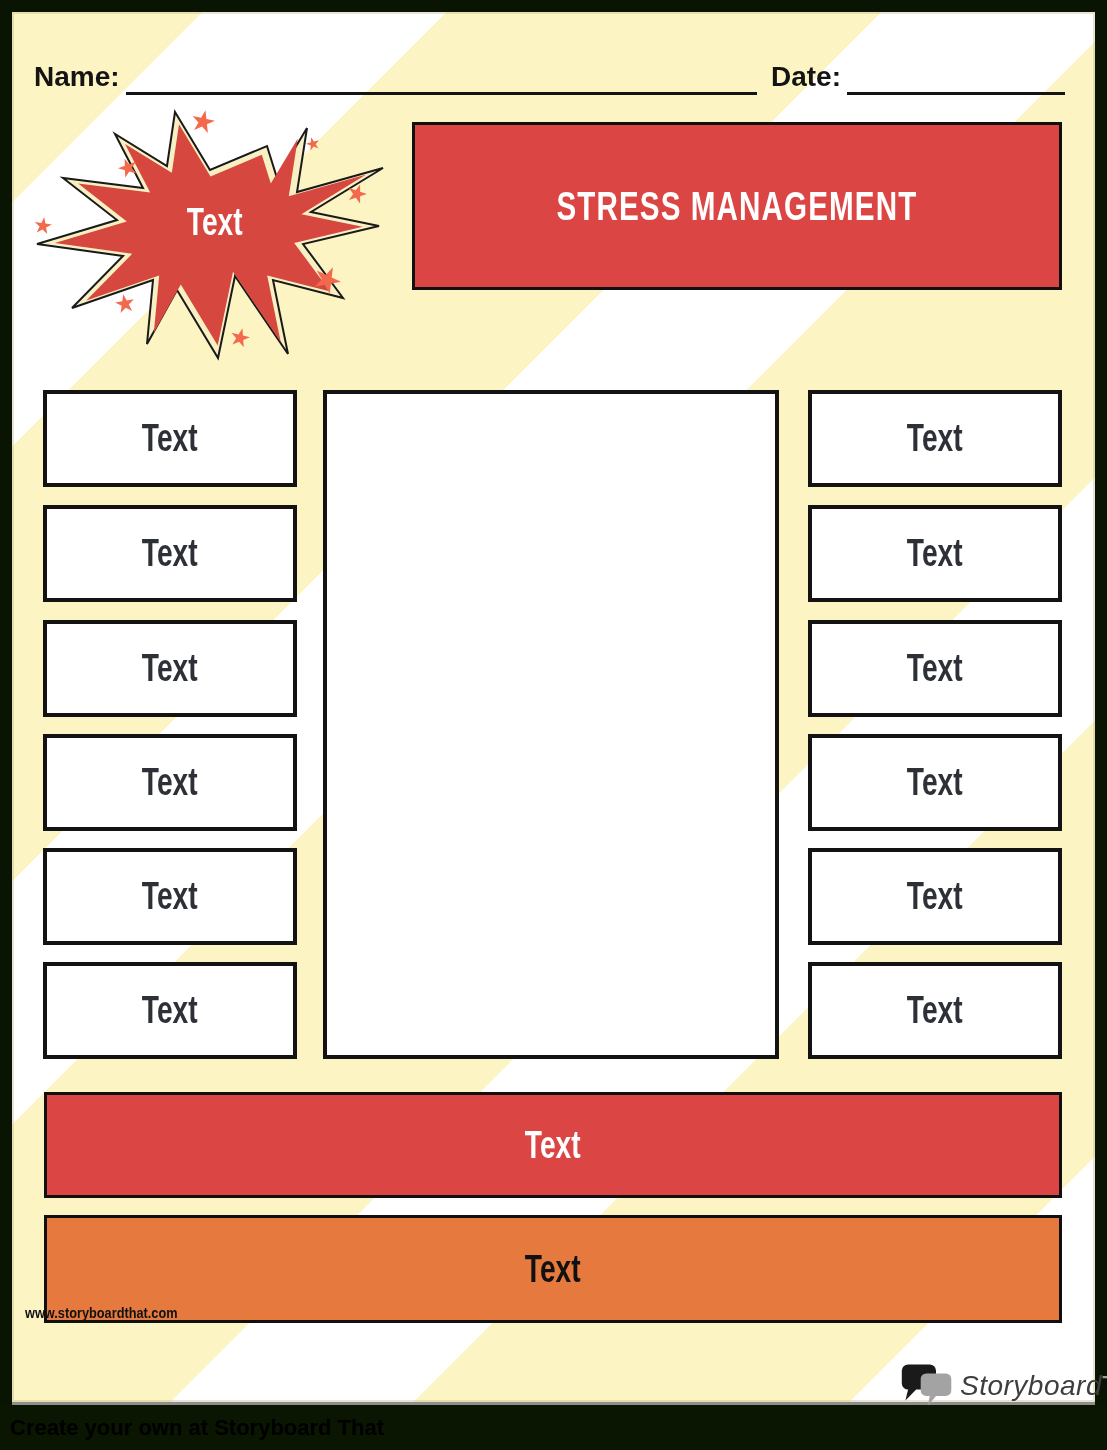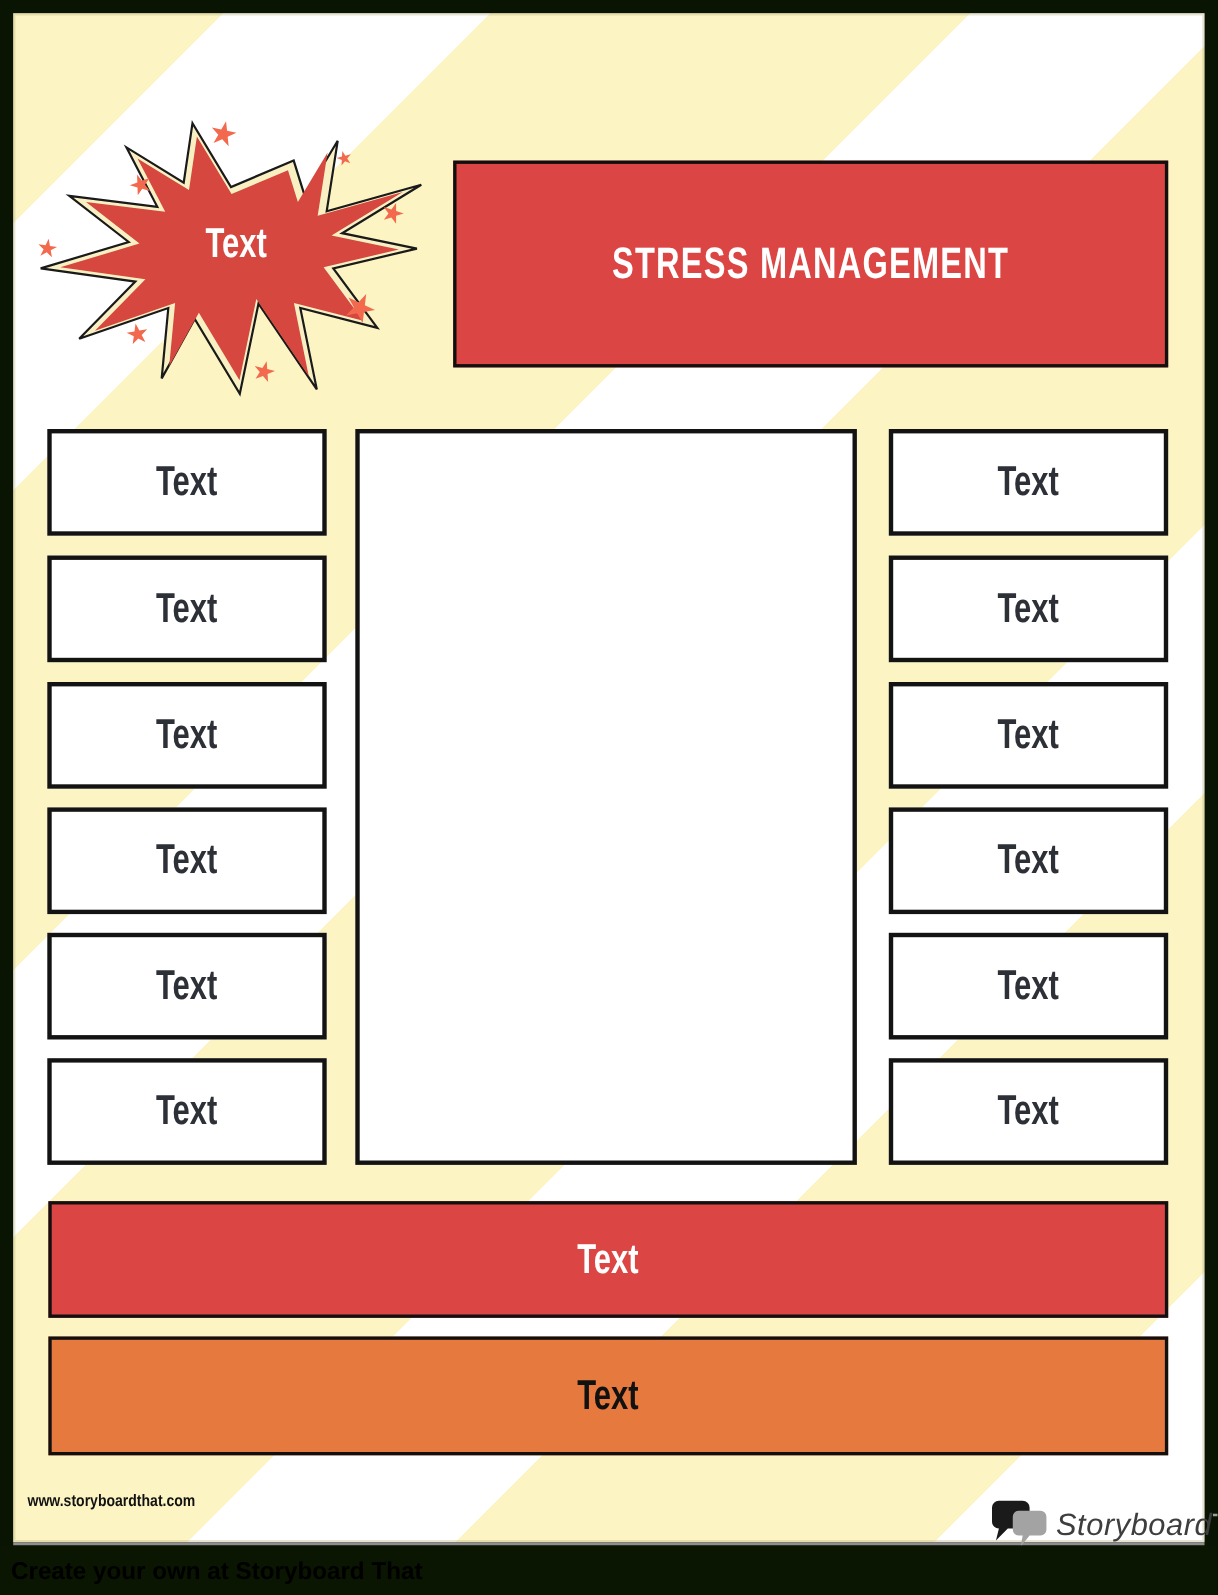--- a/index.html
+++ b/index.html
@@ -20,57 +20,63 @@
   .line-date{width:218px;margin-left:6px;}
   
   .burst{position:absolute;left:23px;top:96px;width:352px;height:256px;}
   .burst svg{position:absolute;left:0;top:0;}
   .burst-text{position:absolute;left:40px;top:93px;width:280px;text-align:center;
     font-size:38px;font-weight:700;color:#FFFFFF;}
   
   .cond{display:inline-block;transform:scaleX(.74);transform-origin:center;white-space:nowrap;}
   .cond-left{display:inline-block;transform:scaleX(.85);transform-origin:left center;white-space:nowrap;}
   
-  .title-banner{position:absolute;left:400px;top:110px;width:650px;height:188px;
+  .title-banner{position:absolute;left:400px;top:110px;width:650px;height:168px;
     background:#DB4543;border:3px solid #101010;box-sizing:border-box;
-    display:flex;align-items:center;justify-content:center;margin-top:24px;}
+    display:flex;align-items:center;justify-content:center;}
   .title-banner .txt{font-size:40px;font-weight:700;color:#FFFFFF;letter-spacing:1.5px;}
   
   .side-box{position:absolute;width:254px;height:97px;background:#FFFFFF;
     border:4px solid #131313;box-sizing:border-box;
     display:flex;align-items:center;justify-content:center;}
   .side-box .txt{font-size:38px;font-weight:700;color:#2D3137;}
   .col-left{left:31px;}
   .col-right{left:796px;}
   .center-box{position:absolute;left:311px;top:378px;width:456px;height:669px;
     background:#FFFFFF;border:4px solid #131313;box-sizing:border-box;}
   
   .wide-banner{position:absolute;left:32px;width:1018px;border:3px solid #101010;
     box-sizing:border-box;display:flex;align-items:center;justify-content:center;}
   .banner-red{top:1080px;height:106px;background:#DB4543;}
   .banner-red .txt{font-size:38px;font-weight:700;color:#FFFFFF;}
   .banner-orange{top:1203px;height:108px;background:#E6793E;}
   .banner-orange .txt{font-size:38px;font-weight:700;color:#111111;}
   
-  .site-url{position:absolute;left:13px;top:1344px;font-size:15px;font-weight:700;color:#111111;}
+  .site-url{position:absolute;left:13px;top:1292px;font-size:15px;font-weight:700;color:#111111;}
   .logo{position:absolute;left:888px;top:1350px;display:flex;align-items:center;gap:6px;}
   .logo-text{font-size:28px;letter-spacing:.5px;}
   .logo-text .p1{color:#3E3E3E;font-style:italic;}
   .logo-text .p2{color:#9E9E9E;}
   
   .bottom-strip{position:absolute;left:0;top:1405px;width:1107px;height:45px;background:#0A1502;
     display:flex;align-items:center;}
   .strip-text{margin-left:10px;font-size:22px;font-weight:700;color:#000000;}
 </style>
 </head>
 <body>
 
 <div class="stage">
   <div class="page">
 
+    <div class="name-row">
+      <span class="field-label">Name:</span>
+      <div class="fill-line line-name"></div>
+      <span class="field-label">Date:</span>
+      <div class="fill-line line-date"></div>
+    </div>
 
     <div class="burst">
       <svg width="352" height="256" viewBox="0 0 352 256">
         <defs>
           <path id="star5" d="M0,-1 L0.2245,-0.309 L0.951,-0.309 L0.363,0.118 L0.5878,0.809 L0,0.382 L-0.5878,0.809 L-0.363,0.118 L-0.951,-0.309 L-0.2245,-0.309 Z"></path>
         </defs>
         <polygon points="140,4 175,62 232,38 242,70 272,20 262,84 348,60 276,104 344,118 268,136 308,190 238,172 253,246 200,168 183,250 142,182 112,236 118,172 37,200 88,148 2,136 82,112 28,70 108,80 80,26 132,58" fill="#F8F0C3" stroke="#1A1A1A" stroke-width="2" stroke-linejoin="miter"></polygon>
         <polygon points="140,4 175,62 232,38 242,70 272,20 262,84 348,60 276,104 344,118 268,136 308,190 238,172 253,246 200,168 183,250 142,182 112,236 118,172 37,200 88,148 2,136 82,112 28,70 108,80 80,26 132,58" transform="translate(180 126) scale(0.9) translate(-180 -126)" fill="#D6473F"></polygon>
         <g fill="#F2694D">
           <use href="#star5" transform="translate(168 14) rotate(12) scale(12)"></use>

